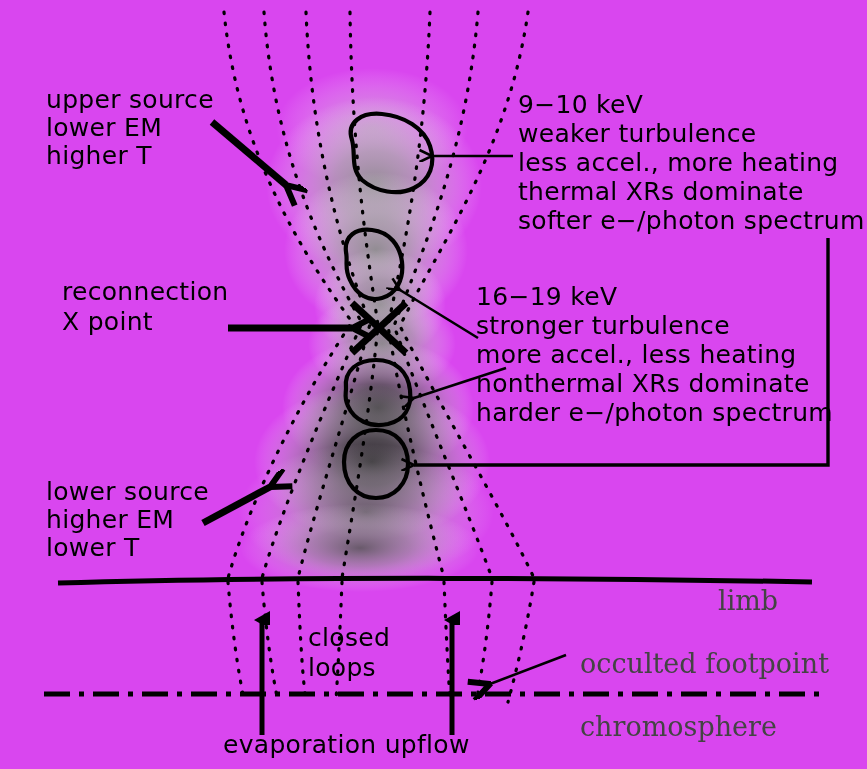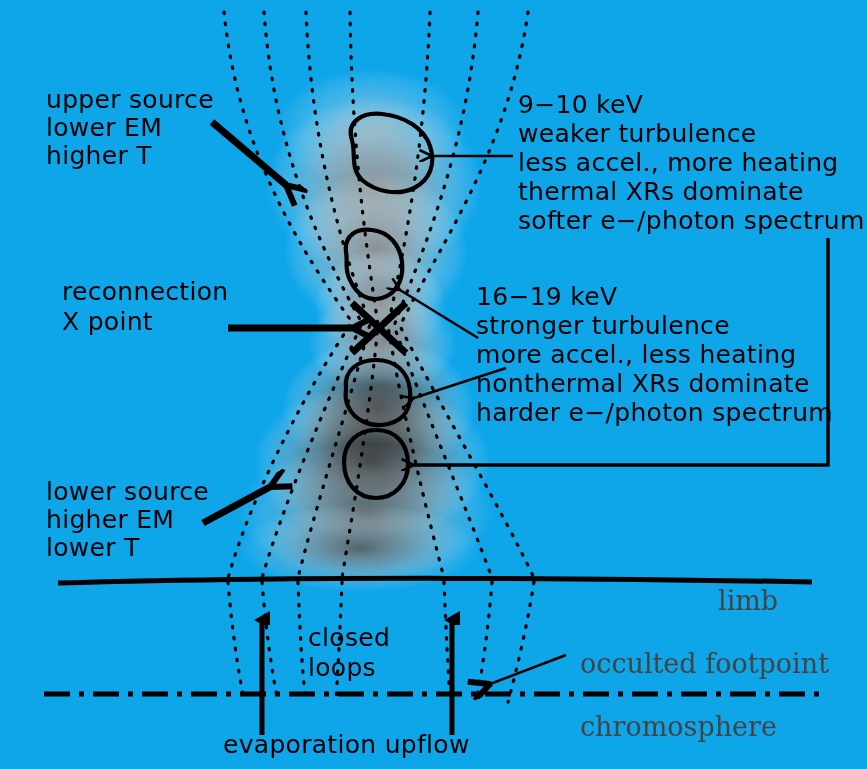--- a/index.html
+++ b/index.html
@@ -8,21 +8,21 @@
     padding: 0;
     background: #ffffff;
   }
   body {
     font-family: "DejaVu Sans", sans-serif;
   }
   #diagram-root {
     position: relative;
     width: 867px;
     height: 769px;
-    background: #0ea5e9;
+    background: #d946ef;
     overflow: hidden;
   }
   svg.layer {
     position: absolute;
     top: 0;
     left: 0;
     width: 867px;
     height: 769px;
   }
   .txt-sans {

